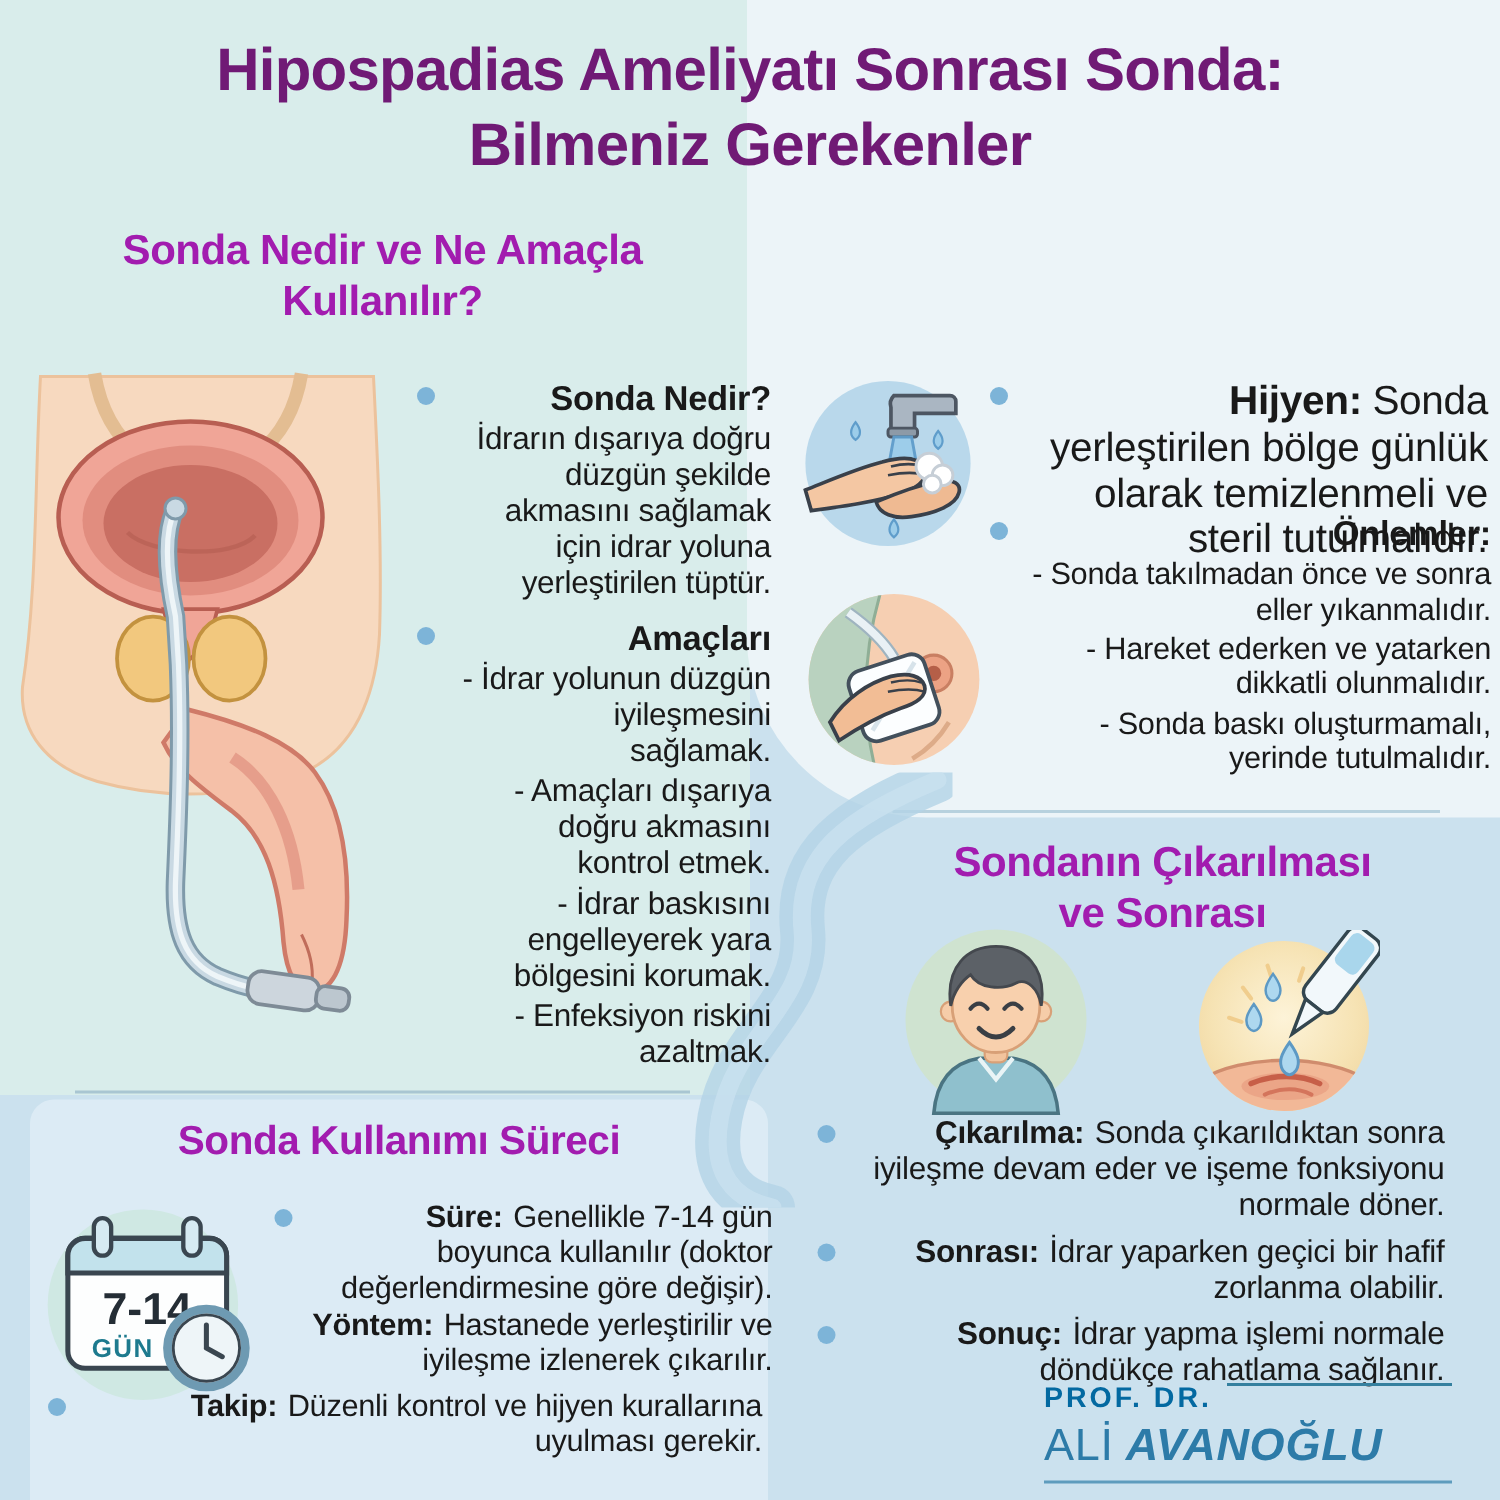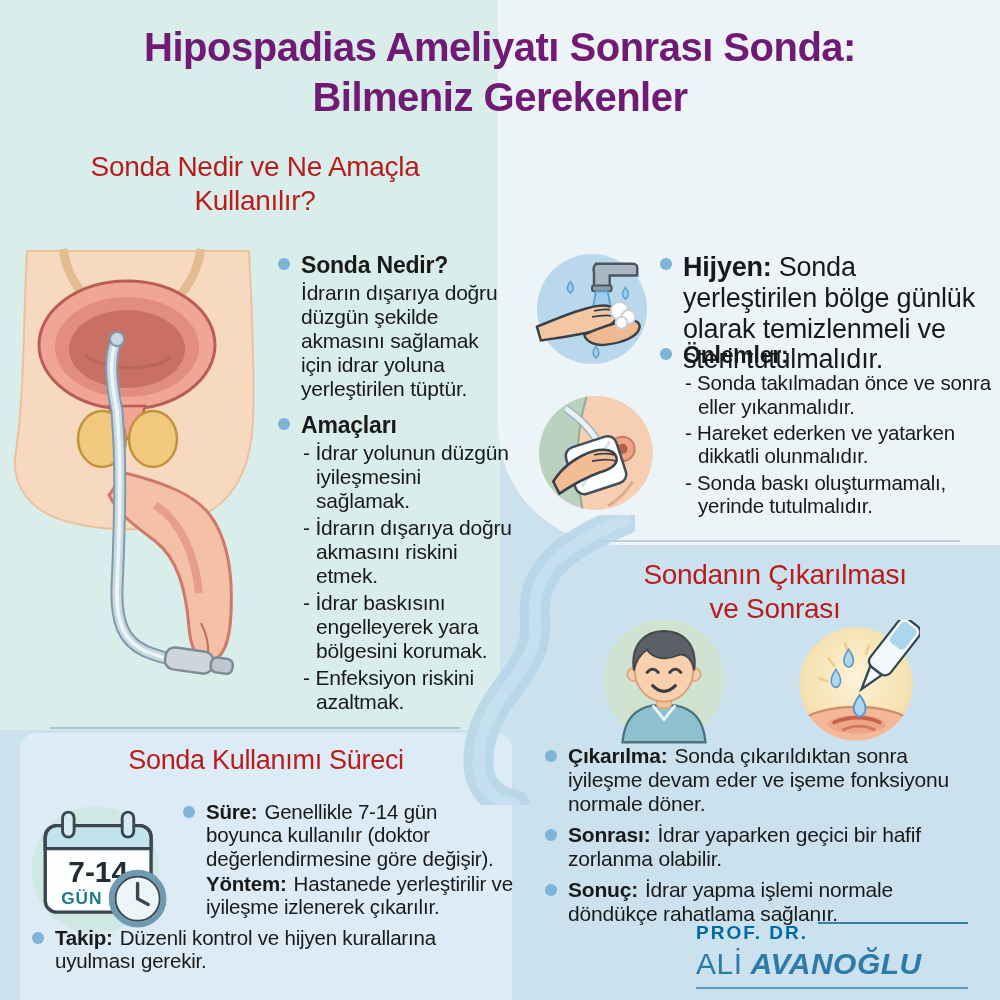--- a/index.html
+++ b/index.html
@@ -12,32 +12,32 @@
   .bg-left{position:absolute;left:0;top:0;width:500px;height:730px;background:#d9edeb;}
   .bg-right-panel{position:absolute;left:498px;top:0;width:502px;height:545px;background:#ecf4f8;border-bottom-left-radius:120px;}
   .divider{position:absolute;height:2px;background:#a9c6d2;}
   .divider-left{left:50px;top:727px;width:410px;}
   .divider-right{left:595px;top:540px;width:365px;background:#b7d1de;}
   .panel-process{position:absolute;left:20px;top:733px;width:492px;height:267px;background:#dcebf5;border-radius:16px 16px 0 0;}
   .wave{position:absolute;left:435px;top:515px;}
 
   .title{position:absolute;left:0;top:22px;width:1000px;text-align:center;
     font-size:40px;font-weight:bold;color:#701a75;line-height:1.25;letter-spacing:-0.5px;}
-  .sec-head{position:absolute;text-align:center;font-weight:normal;color:#b91c1c;line-height:1.22;letter-spacing:-0.3px;}
+  .sec-head{position:absolute;text-align:center;font-weight:bold;color:#a21caf;line-height:1.22;letter-spacing:-0.3px;}
   .head-what{left:35px;top:150px;width:440px;font-size:28px;}
   .head-care{left:525px;top:155px;width:460px;font-size:28px;}
   .head-removal{left:560px;top:558px;width:430px;font-size:28px;}
   .head-process{left:40px;top:744px;width:452px;font-size:27px;}
 
   .blk{position:absolute;}
   .bullet{position:relative;padding-left:23px;margin-bottom:11px;}
   .dot{position:absolute;left:0;top:6px;width:12px;height:12px;border-radius:50%;background:#7db4d8;}
   .lbl-block{display:block;font-weight:bold;font-size:23px;margin-bottom:3px;}
   .lbl{font-weight:bold;margin-right:7px;}
-  .btxt{line-height:1.14;letter-spacing:-0.2px;}
+  .btxt{line-height:1.14;letter-spacing:-0.2px;text-align:right;}
   .what-col{left:278px;top:252px;width:236px;font-size:21px;}
   .care-col1{left:660px;top:252px;width:332px;font-size:27px;}
   .care-col2{left:660px;top:342px;width:334px;font-size:20.5px;}
   .sub{padding-left:15px;text-indent:-13px;margin-top:3px;line-height:1.14;letter-spacing:-0.2px;}
   .removal-col{left:545px;top:744px;width:418px;font-size:21px;}
   .removal-col .bullet{margin-bottom:7px;}
   .process-col{left:183px;top:800px;width:332px;font-size:20.5px;}
   .process-col .bullet{margin-bottom:2px;}
   .cont{margin-top:2px;line-height:1.14;letter-spacing:-0.2px;}
   .takip{left:32px;top:926px;width:476px;font-size:20.5px;}
@@ -111,21 +111,21 @@
       <div class="btxt">
         <span class="lbl-block">Sonda Nedir?</span>
         <span>İdrarın dışarıya doğru düzgün şekilde akmasını sağlamak için idrar yoluna yerleştirilen tüptür.</span>
       </div>
     </div>
     <div class="bullet">
       <span class="dot"></span>
       <div class="btxt">
         <span class="lbl-block">Amaçları</span>
         <div class="sub">- İdrar yolunun düzgün iyileşmesini sağlamak.</div>
-        <div class="sub">- İdrarın dışarıya doğru akmasını riskini etmek.</div>
+        <div class="sub">- Amaçları dışarıya doğru akmasını kontrol etmek.</div>
         <div class="sub">- İdrar baskısını engelleyerek yara bölgesini korumak.</div>
         <div class="sub">- Enfeksiyon riskini azaltmak.</div>
       </div>
     </div>
   </div>
 
 
   <svg class="icon i-handwash" width="118" height="118" viewBox="0 0 120 120">
     <circle cx="60" cy="60" r="56" fill="#b9d8eb"></circle>
     <path d="M64,14 h38 a4,4 0 0 1 4,4 v8 h-28 v12 h-16 v-16 a8,8 0 0 1 2,-8 z" fill="#aab6c2" stroke="#4d5662" stroke-width="2.5"></path>

